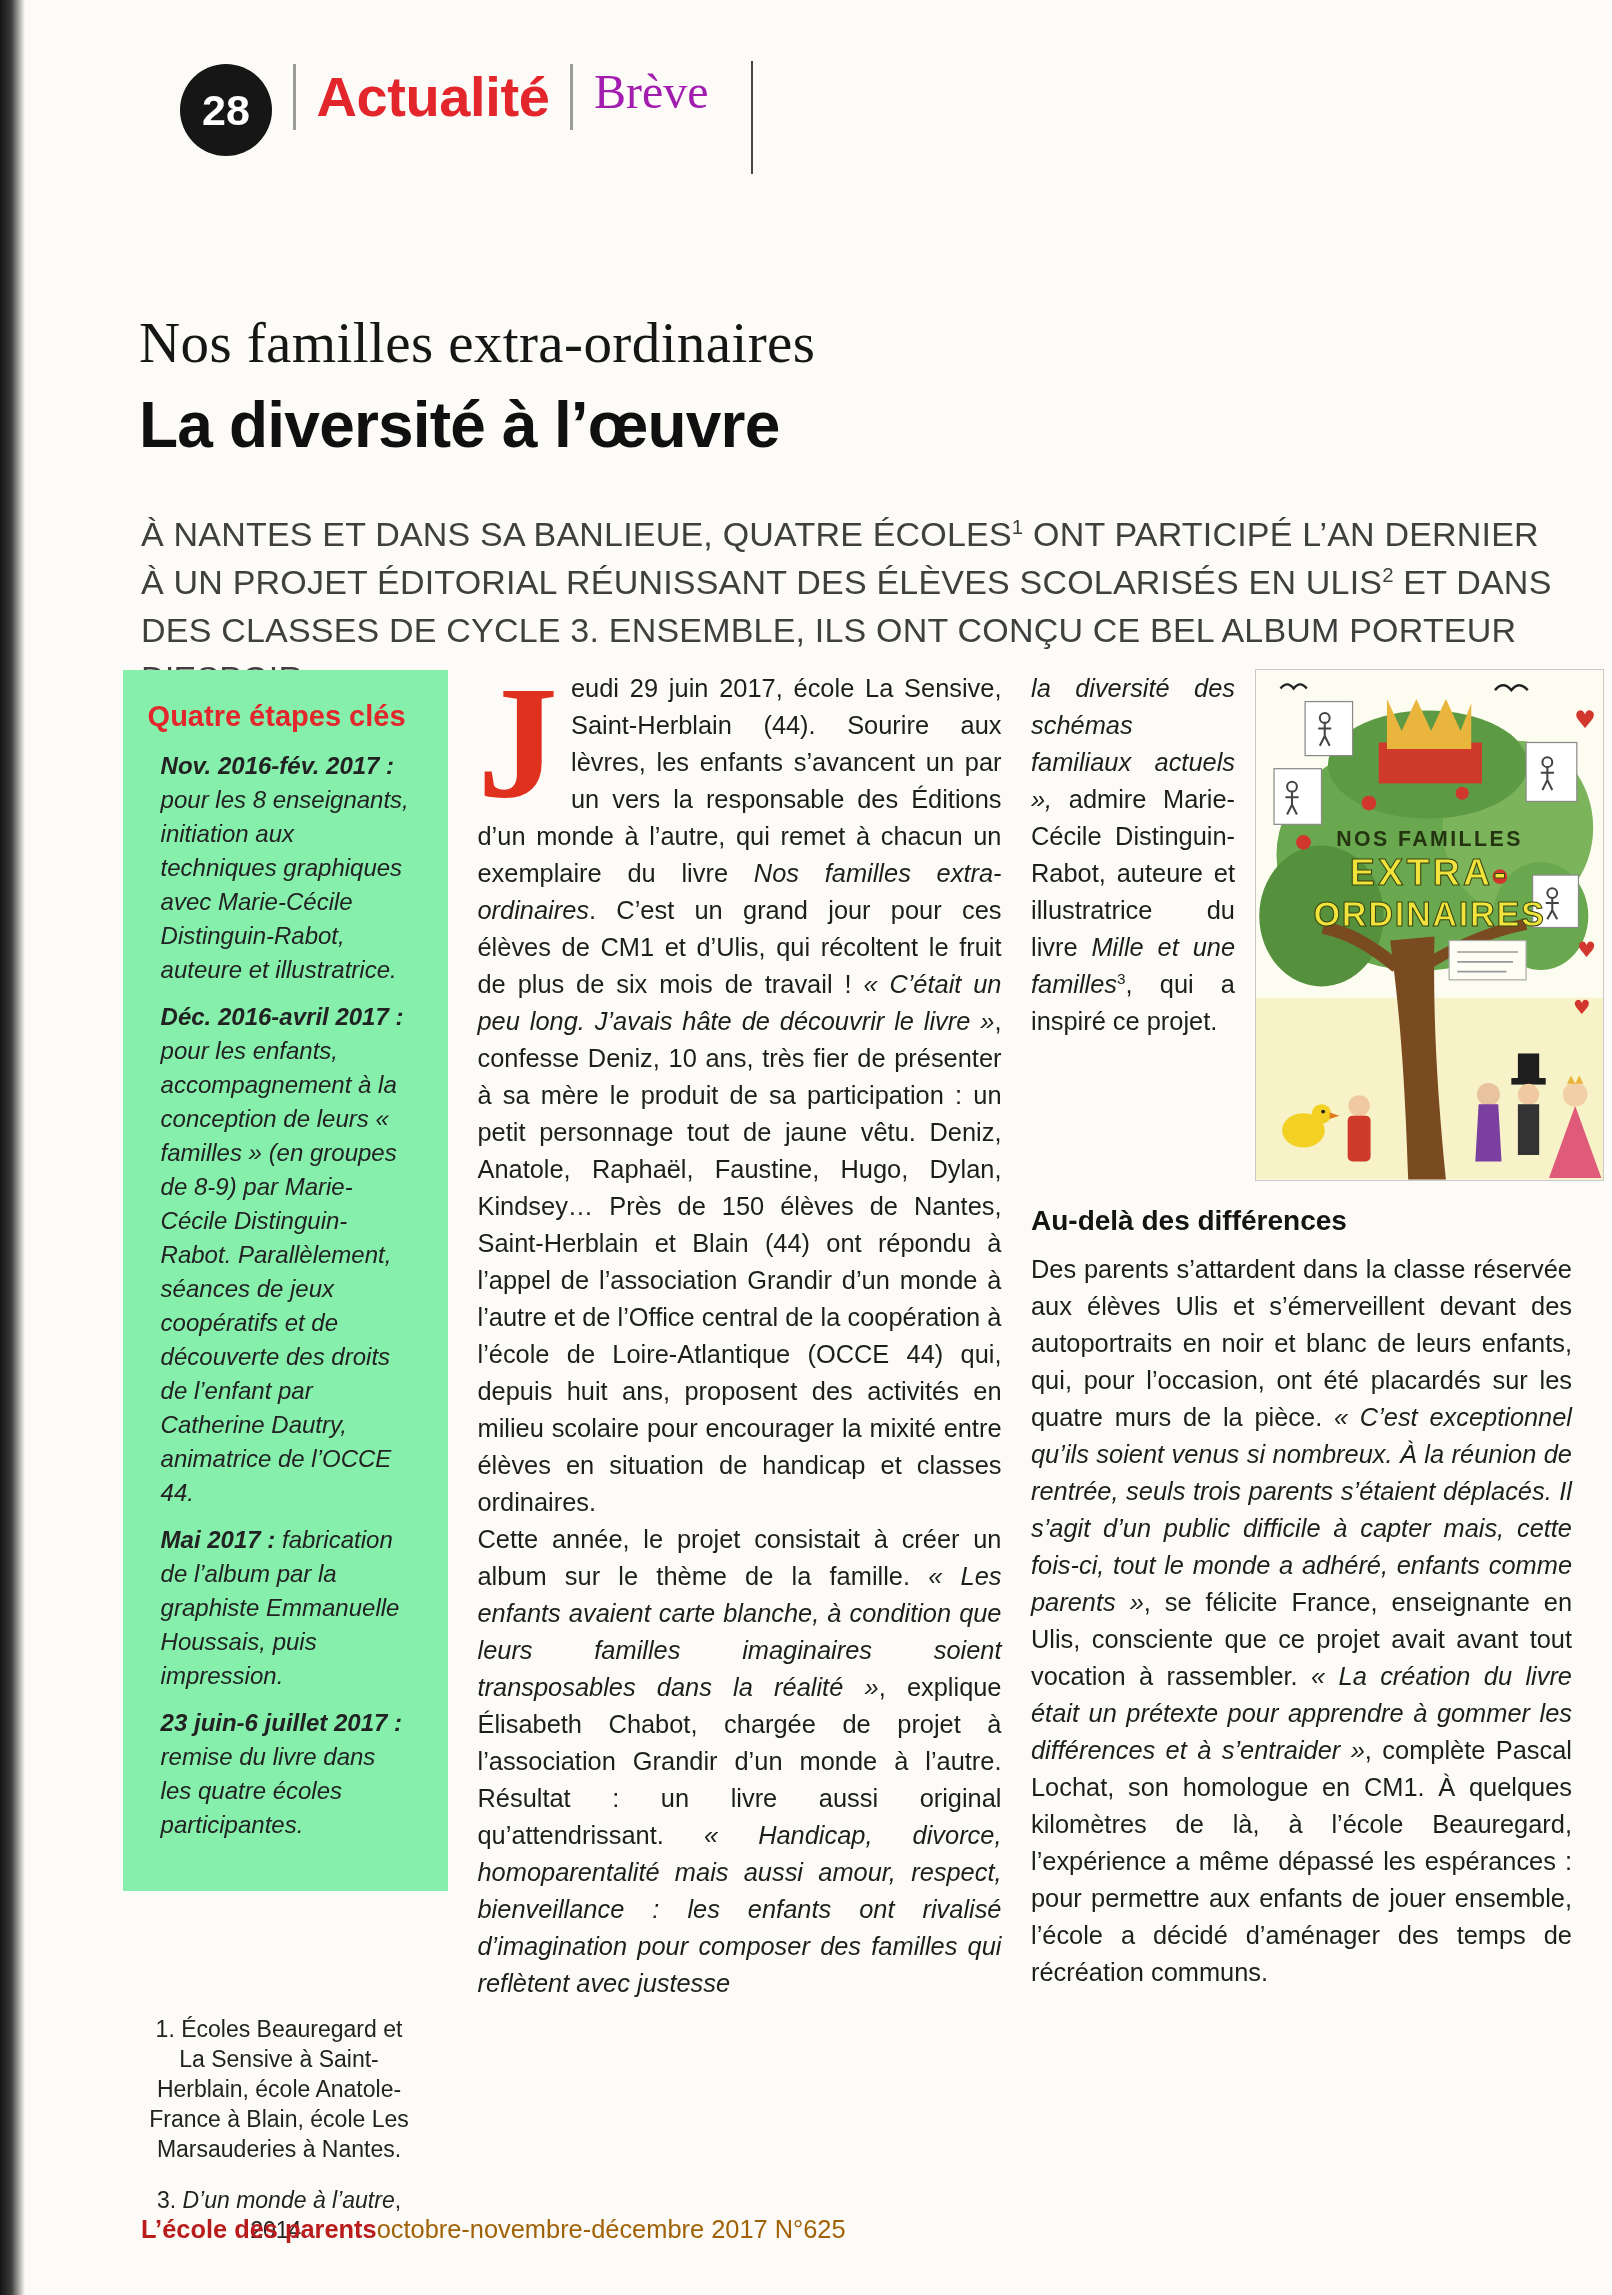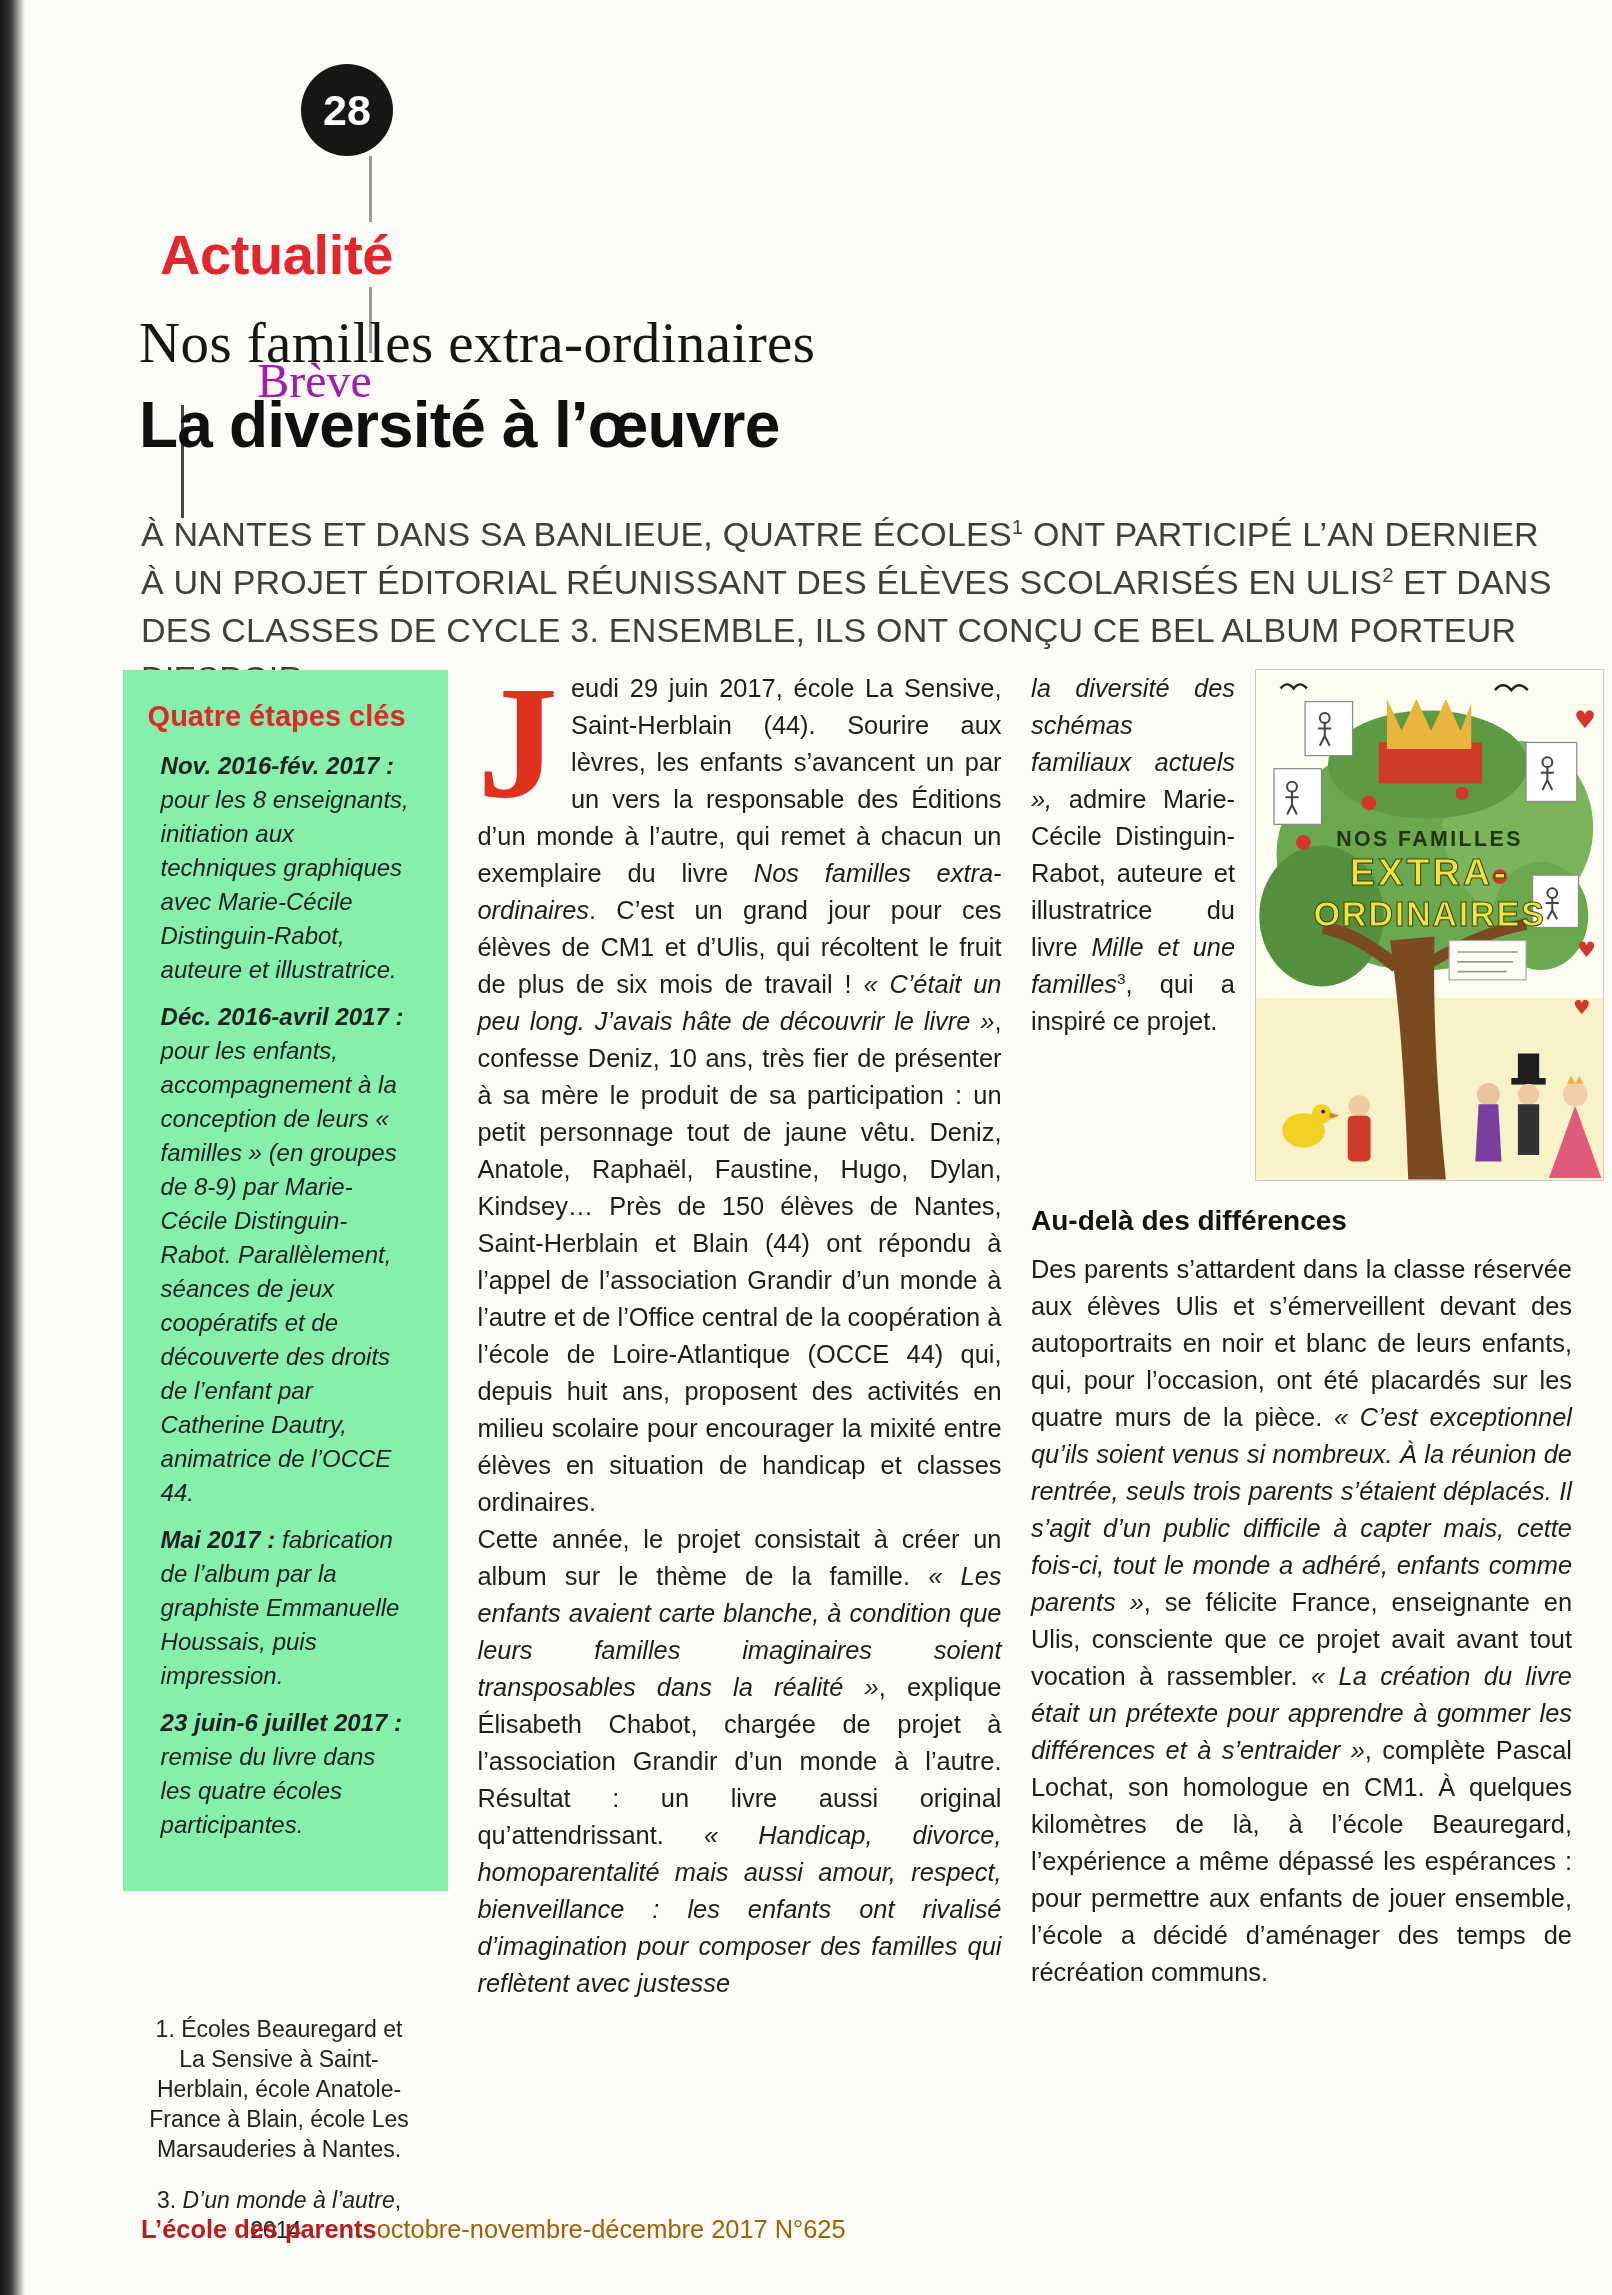--- a/index.html
+++ b/index.html
@@ -3,21 +3,21 @@
 <meta charset="utf-8">
 <style>
   html,body{margin:0;padding:0;background:#e9e7e2;}
   .page{
     position:relative;width:1613px;height:2295px;background:#fcfbf7;
     font-family:"Liberation Sans",sans-serif;color:#1d1d1d;overflow:hidden;
   }
   .scan-edge{position:absolute;left:0;top:0;width:24.6px;height:100%;
     background:linear-gradient(90deg,#141414 0%,#3c3c3c 45%,rgba(120,120,120,0) 100%);}
   
-  .masthead{position:absolute;left:160px;top:64px;display:flex;align-items:flex-end;flex-direction:column;}
+  .masthead{position:absolute;left:180px;top:64px;display:flex;align-items:flex-start;}
   .page-circle{width:92px;height:92px;border-radius:50%;background:#161616;color:#fff;
     font-size:43px;font-weight:700;display:flex;align-items:center;justify-content:center;}
   .msep{width:2.5px;height:66px;background:#9b9b9b;margin:0 21px;}
   .msep.tall{height:113px;background:#454545;align-self:flex-start;margin-top:-3.3px;}
   .section{color:#e2262b;font-weight:700;font-size:56px;letter-spacing:-0.4px;}
   .subsection{font-family:"Liberation Serif",serif;font-size:48px;color:#a21caf;margin-right:21px;}
   
   .headline{position:absolute;left:139px;top:310px;}
   .kicker{font-family:"Liberation Serif",serif;font-size:57px;color:#161616;letter-spacing:0.4px;}
   .title{font-size:64px;font-weight:700;color:#101010;margin:13px 0 0;letter-spacing:-0.8px;}

